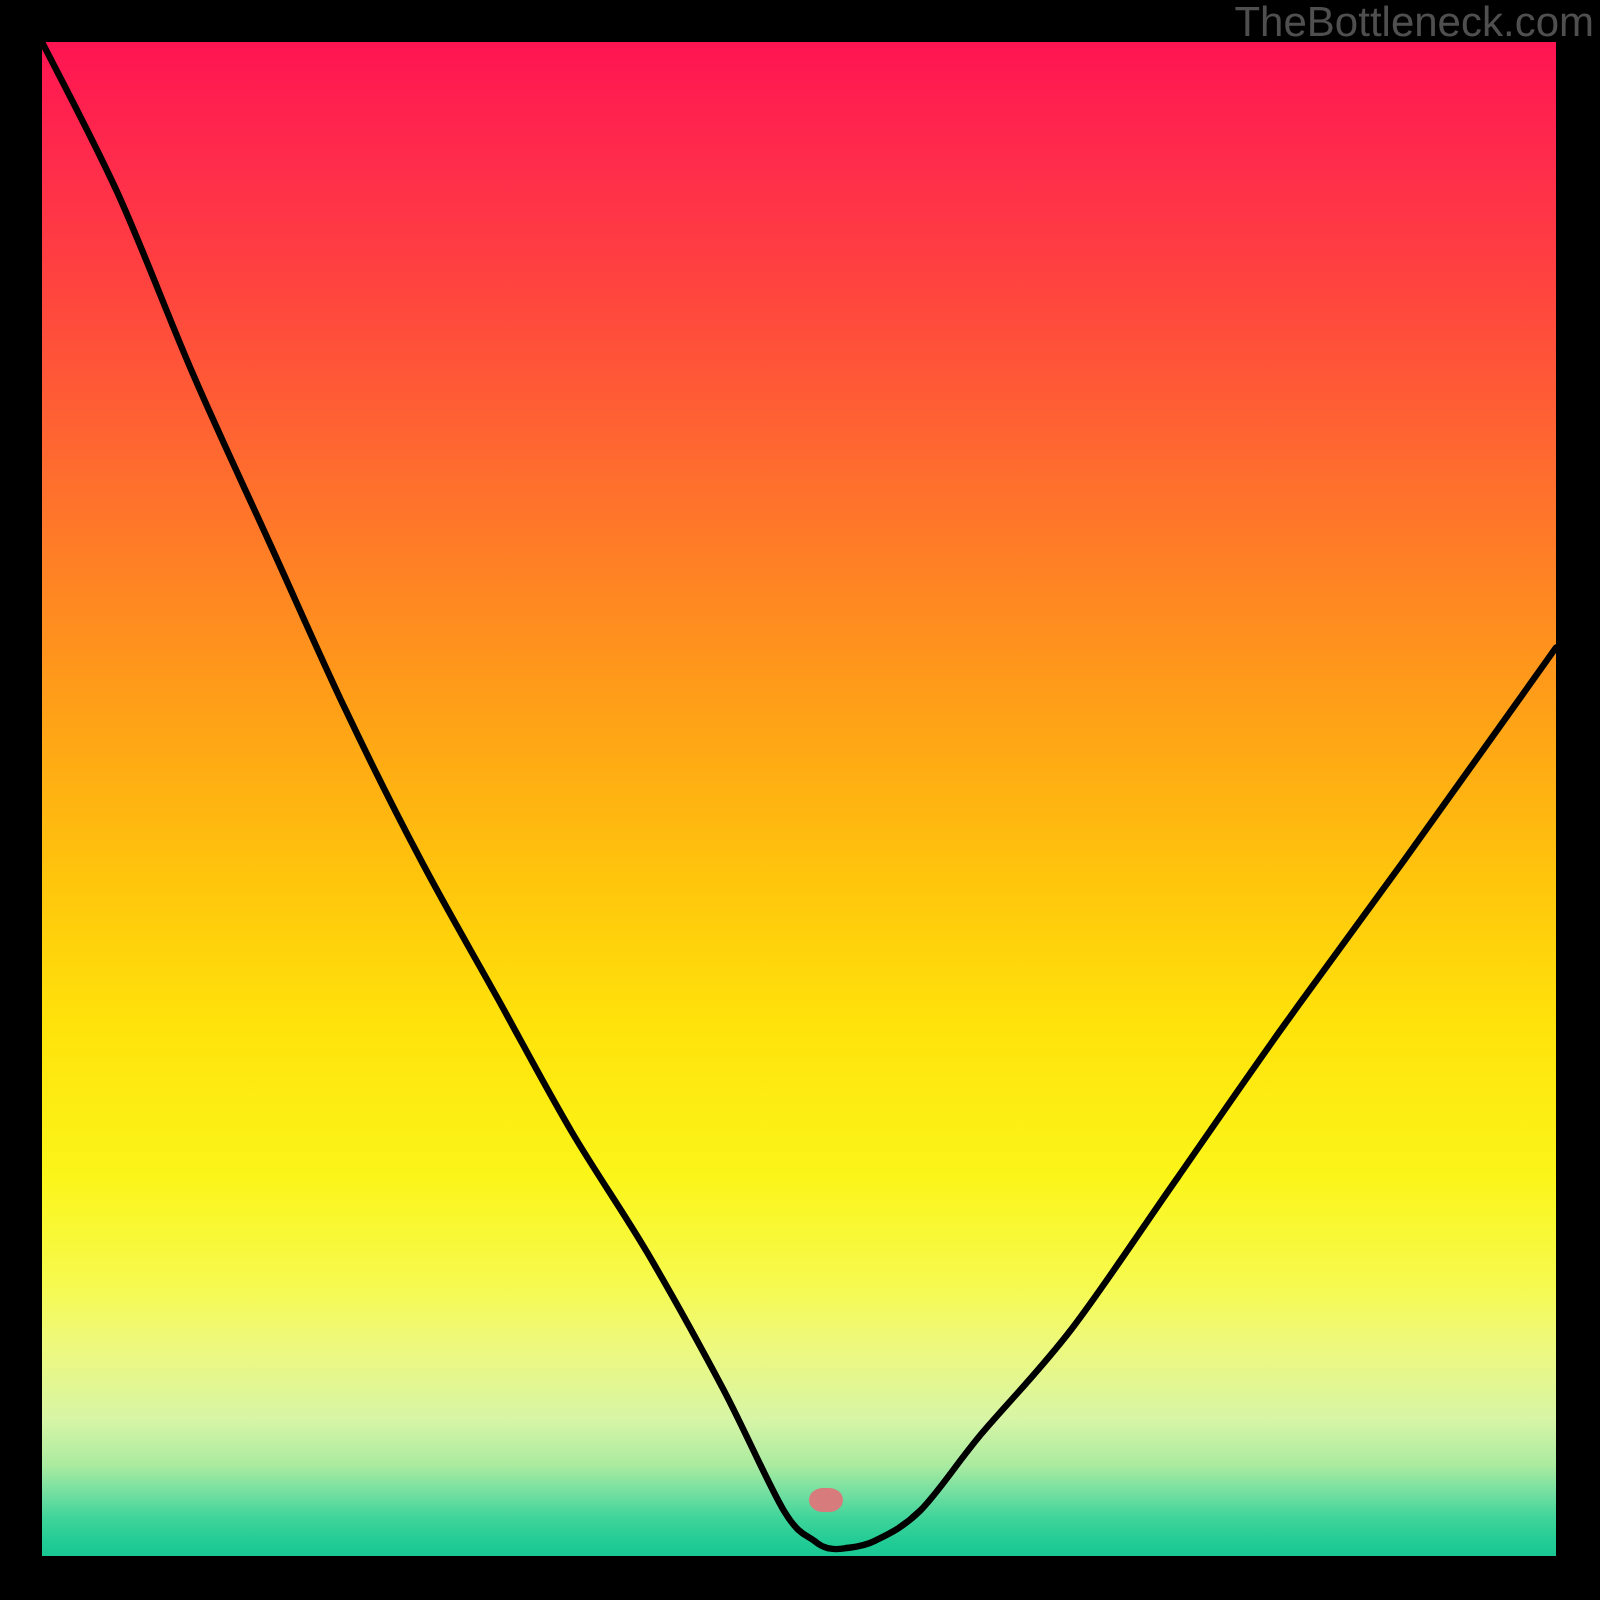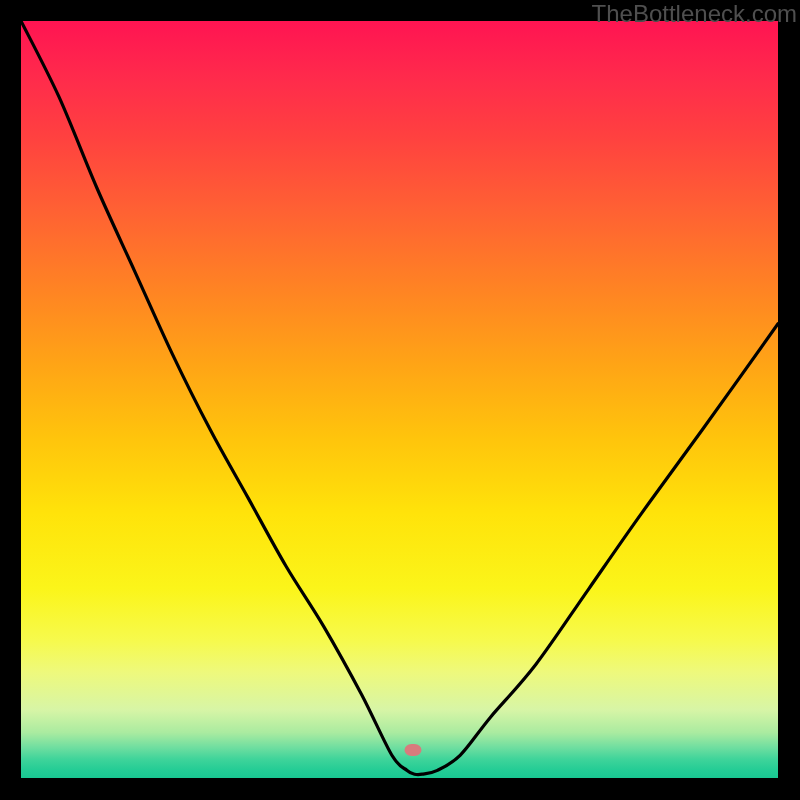--- a/index.html
+++ b/index.html
@@ -41,21 +41,21 @@
       #3fd49a 97.5%,
       #23cc95 99%,
       #19c792 100%
     );
   }
   .watermark {
     position: absolute;
     top: 0;
     right: 3px;
     color: #4f4f4f;
-    font-size: 24px;
+    font-size: 21px;
     font-weight: 500;
     letter-spacing: 0px;
     z-index: 5;
     user-select: none;
   }
   .curve {
     position: absolute;
     left: 0; top: 0;
     width: 757px;
     height: 757px;

